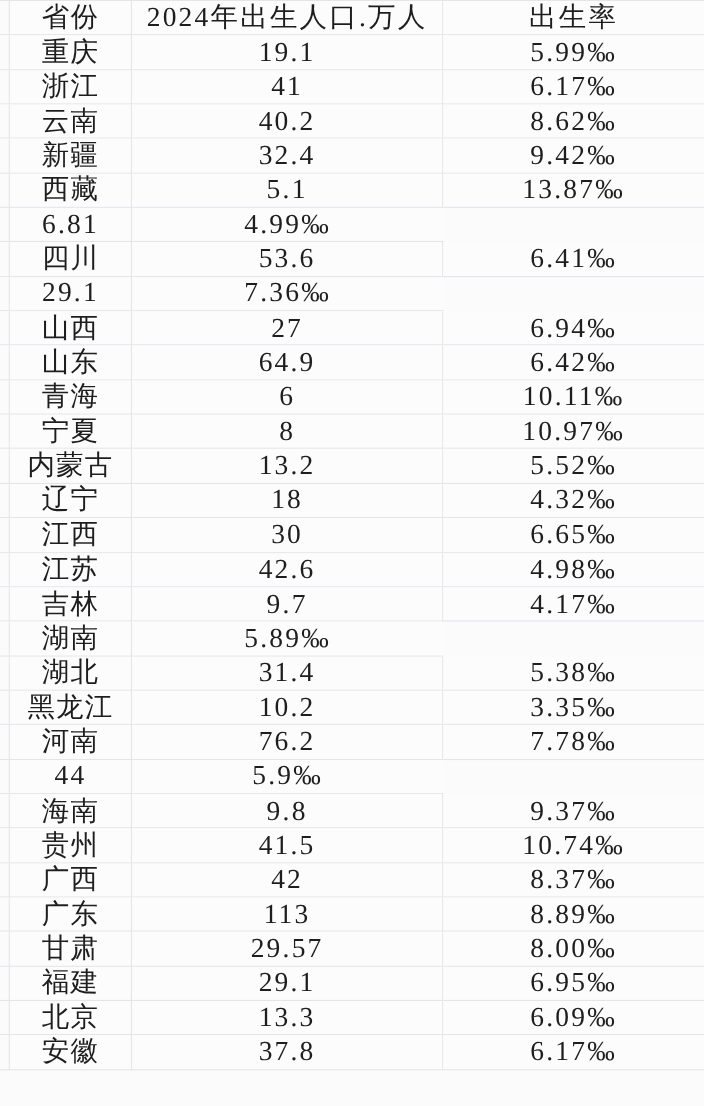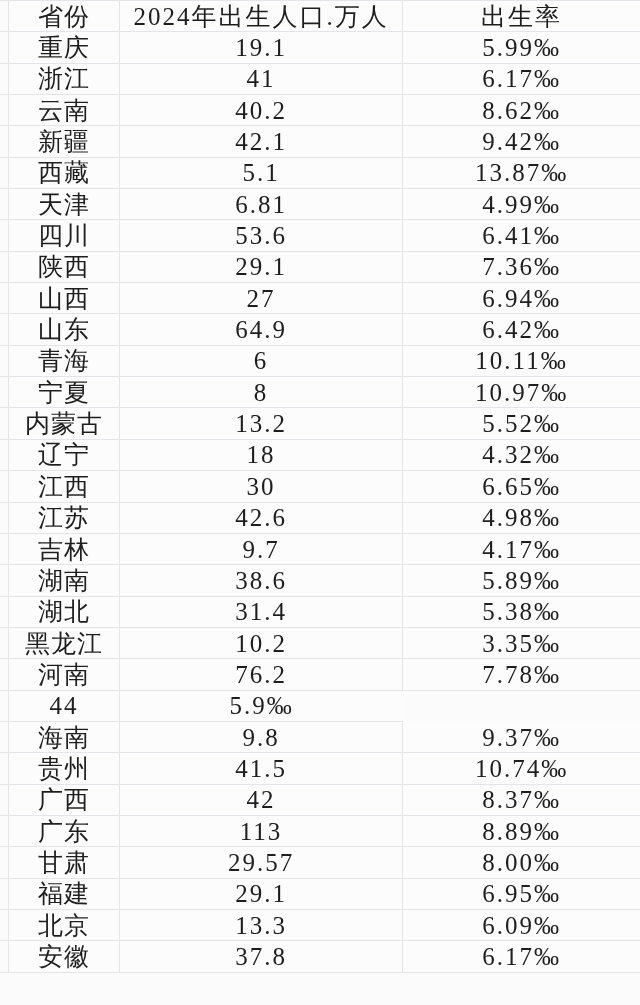--- a/index.html
+++ b/index.html
@@ -81,44 +81,42 @@
       </div>
       <div class="row">
         <div class="cell sliver"></div>
         <div class="cell col-province">云南</div>
         <div class="cell col-pop">40.2</div>
         <div class="cell col-rate">8.62‰</div>
       </div>
       <div class="row">
         <div class="cell sliver"></div>
         <div class="cell col-province">新疆</div>
-        <div class="cell col-pop">42.1</div>
+        <div class="cell col-pop">32.4</div>
         <div class="cell col-rate">9.42‰</div>
       </div>
       <div class="row">
         <div class="cell sliver"></div>
         <div class="cell col-province">西藏</div>
         <div class="cell col-pop">5.1</div>
         <div class="cell col-rate">13.87‰</div>
       </div>
       <div class="row">
         <div class="cell sliver"></div>
-        <div class="cell col-province">天津</div>
         <div class="cell col-pop">6.81</div>
         <div class="cell col-rate">4.99‰</div>
       </div>
       <div class="row">
         <div class="cell sliver"></div>
         <div class="cell col-province">四川</div>
         <div class="cell col-pop">53.6</div>
         <div class="cell col-rate">6.41‰</div>
       </div>
       <div class="row">
         <div class="cell sliver"></div>
-        <div class="cell col-province">陕西</div>
         <div class="cell col-pop">29.1</div>
         <div class="cell col-rate">7.36‰</div>
       </div>
       <div class="row">
         <div class="cell sliver"></div>
         <div class="cell col-province">山西</div>
         <div class="cell col-pop">27</div>
         <div class="cell col-rate">6.94‰</div>
       </div>
       <div class="row">
@@ -165,21 +163,20 @@
       </div>
       <div class="row">
         <div class="cell sliver"></div>
         <div class="cell col-province">吉林</div>
         <div class="cell col-pop">9.7</div>
         <div class="cell col-rate">4.17‰</div>
       </div>
       <div class="row">
         <div class="cell sliver"></div>
         <div class="cell col-province">湖南</div>
-        <div class="cell col-pop">38.6</div>
         <div class="cell col-rate">5.89‰</div>
       </div>
       <div class="row">
         <div class="cell sliver"></div>
         <div class="cell col-province">湖北</div>
         <div class="cell col-pop">31.4</div>
         <div class="cell col-rate">5.38‰</div>
       </div>
       <div class="row">
         <div class="cell sliver"></div>

